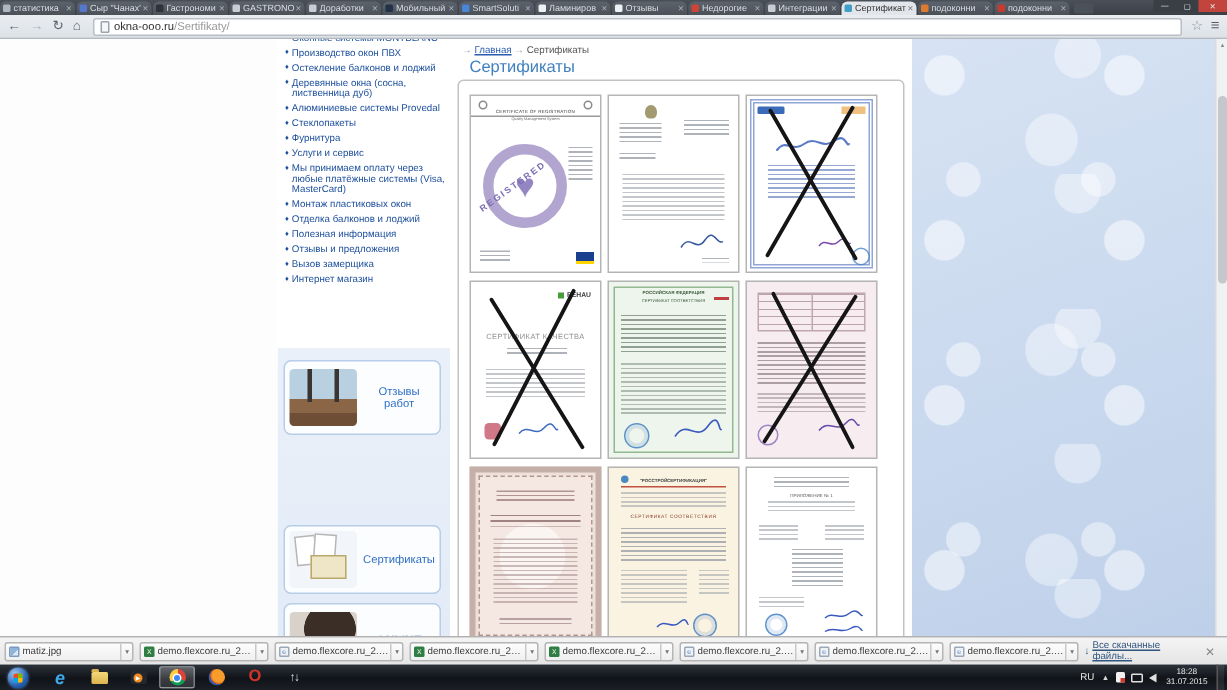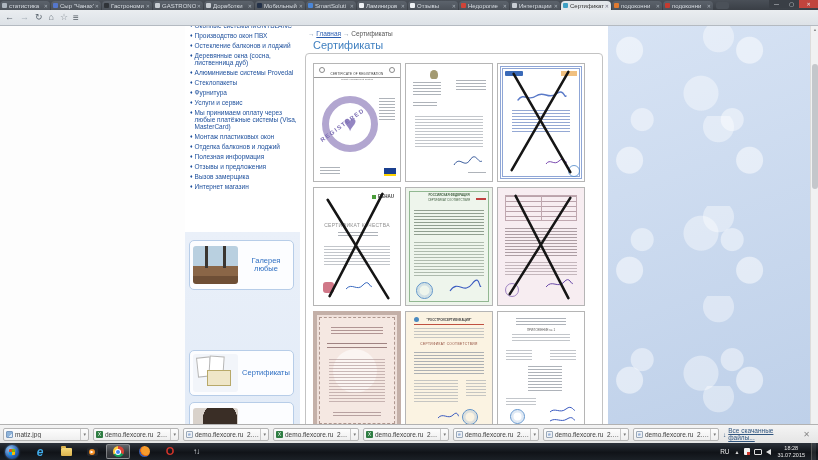--- a/index.html
+++ b/index.html
@@ -284,20 +284,25 @@
     <div>▢</div>
     <div class="close">✕</div>
   </div>
 </div>
 
 <div class="toolbar">
   <span class="navbtn">←</span>
   <span class="navbtn disabled">→</span>
   <span class="navbtn">↻</span>
   <span class="navbtn">⌂</span>
+  <div class="urlbox">
+    <span class="urlpage"></span>
+    <span class="urldomain">okna-ooo.ru</span>
+    <span class="urlpath">/Sertifikaty/</span>
+  </div>
   <span class="staricon">☆</span>
   <span class="menuicon">≡</span>
 </div>
 
 <div class="content">
   <div class="bluebg"></div>
 
   <div class="sidebar">
     <div class="menu">
       <div class="menu-item">
@@ -361,21 +366,21 @@
           <span>Интернет магазин</span>
         </div>
     </div>
 
     <div class="widgetzone">
       <div class="widget" style="top:8px;height:50px;">
         <div class="wimg w-gallery-img">
             <div class="frame"></div>
             <div class="frame2"></div>
           </div>
-        <div class="wtext" style="font-size:7.5px;">Галерея любые</div>
+        <div class="wtext" style="font-size:7.5px;">Отзывы работ</div>
       </div>
       <div class="widget" style="top:118px;height:46px;">
         <div class="wimg w-certs-img">
           <div class="mini-doc" style="top:3px;left:4px;width:14px;height:20px;transform:rotate(-6deg);"></div>
           <div class="mini-doc" style="top:2px;left:16px;width:15px;height:21px;transform:rotate(4deg);"></div>
           <div class="mini-cert" style="top:16px;left:14px;width:24px;height:16px;"></div>
         </div>
         <div class="wtext" style="font-size:7.5px;">Сертификаты</div>
       </div>
       <div class="widget" style="top:170px;height:50px;">

